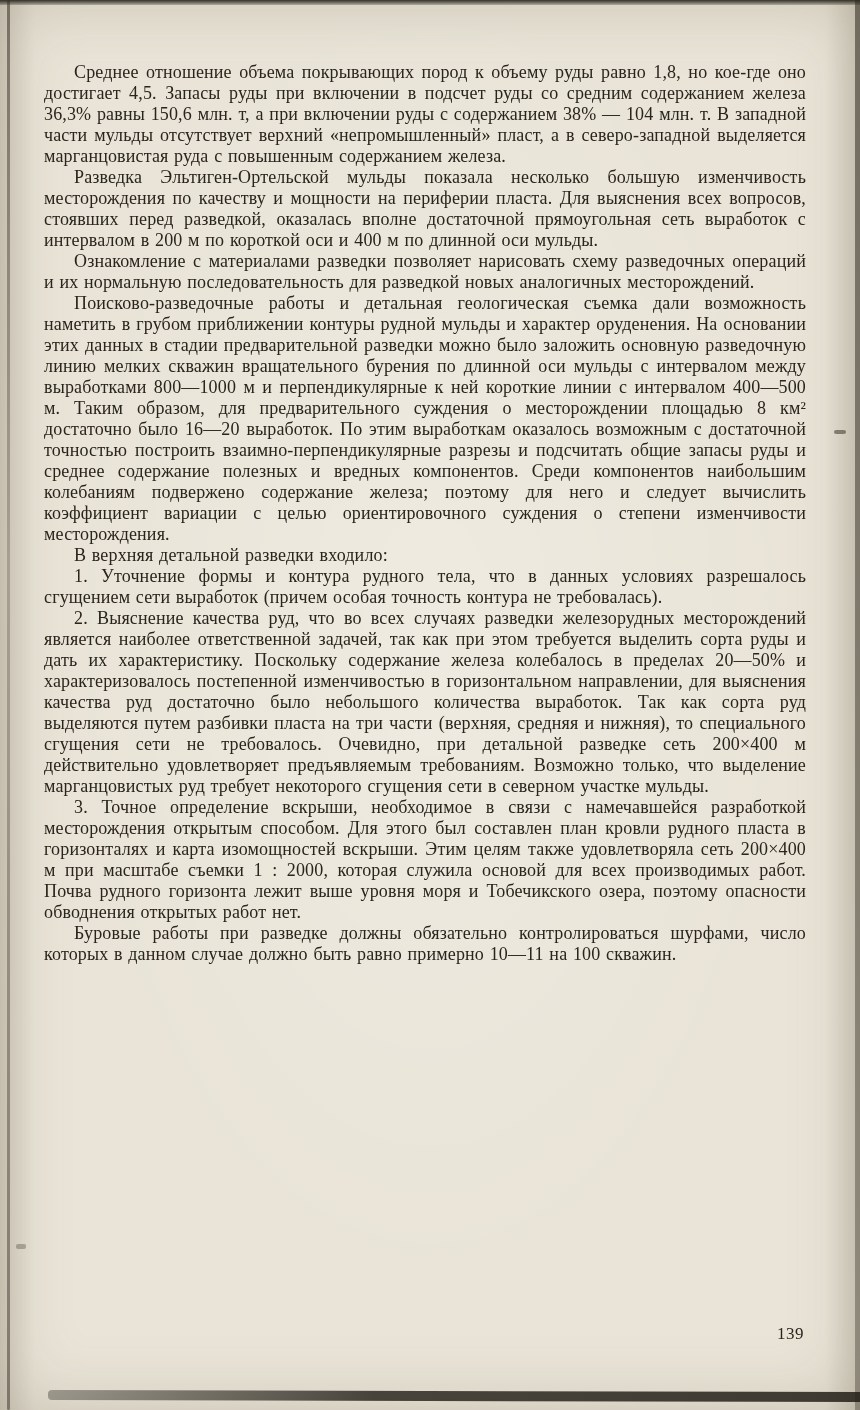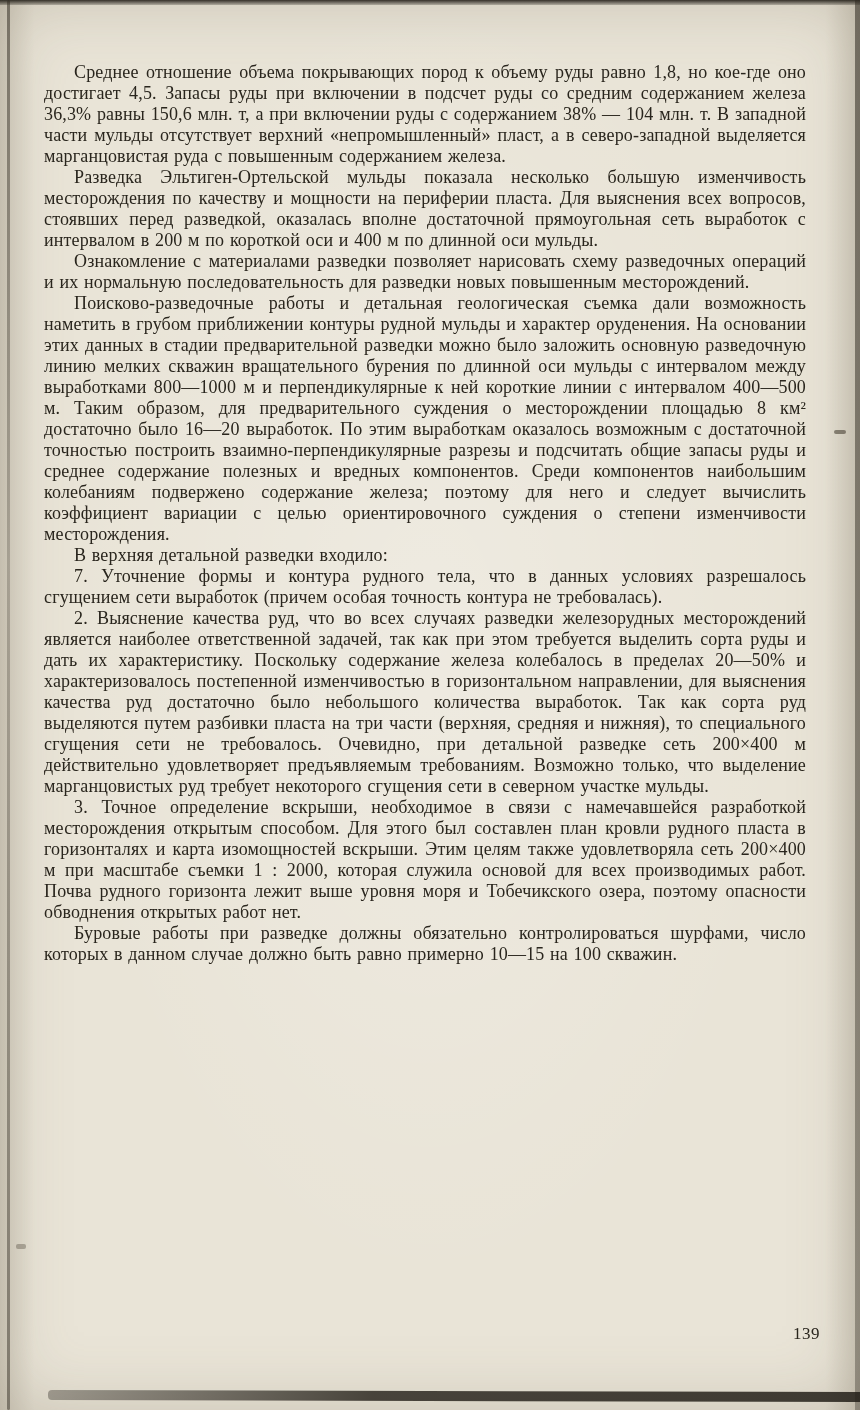--- a/index.html
+++ b/index.html
@@ -61,43 +61,43 @@
     margin: 0;
     font-size: 18px;
     line-height: 21px;
     text-align: justify;
     text-indent: 30px;
     letter-spacing: 0.15px;
     word-spacing: 1px;
   }
   .page-number {
     position: absolute;
-    right: 40px;
+    right: 56px;
     top: 1324px;
     font-size: 17px;
     letter-spacing: 0.5px;
   }
 </style>
 </head>
 <body>
 
 <div class="page">
   <div class="edge edge-top"></div>
   <div class="edge edge-left"></div>
   <div class="edge edge-right"></div>
   <div class="edge edge-bottom"></div>
   <div class="artifact artifact-right-dash"></div>
   <div class="artifact artifact-left-smudge"></div>
 
   <div class="text-block">
     <p>Среднее отношение объема покрывающих пород к объему руды равно 1,8, но кое-где оно достигает 4,5. Запасы руды при включении в подсчет руды со средним содержанием железа 36,3% равны 150,6 млн. т, а при включении руды с содержанием 38% — 104 млн. т. В западной части мульды отсутствует верхний «непромышленный» пласт, а в северо-западной выделяется марганцовистая руда с повышенным содержанием железа.</p>
     <p>Разведка Эльтиген-Ортельской мульды показала несколько большую изменчивость месторождения по качеству и мощности на периферии пласта. Для выяснения всех вопросов, стоявших перед разведкой, оказалась вполне достаточной прямоугольная сеть выработок с интервалом в 200 м по короткой оси и 400 м по длинной оси мульды.</p>
-    <p>Ознакомление с материалами разведки позволяет нарисовать схему разведочных операций и их нормальную последовательность для разведки новых повышенным месторождений.</p>
+    <p>Ознакомление с материалами разведки позволяет нарисовать схему разведочных операций и их нормальную последовательность для разведкой новых аналогичных месторождений.</p>
     <p>Поисково-разведочные работы и детальная геологическая съемка дали возможность наметить в грубом приближении контуры рудной мульды и характер оруденения. На основании этих данных в стадии предварительной разведки можно было заложить основную разведочную линию мелких скважин вращательного бурения по длинной оси мульды с интервалом между выработками 800—1000 м и перпендикулярные к ней короткие линии с интервалом 400—500 м. Таким образом, для предварительного суждения о месторождении площадью 8 км² достаточно было 16—20 выработок. По этим выработкам оказалось возможным с достаточной точностью построить взаимно-перпендикулярные разрезы и подсчитать общие запасы руды и среднее содержание полезных и вредных компонентов. Среди компонентов наибольшим колебаниям подвержено содержание железа; поэтому для него и следует вычислить коэффициент вариации с целью ориентировочного суждения о степени изменчивости месторождения.</p>
     <p>В верхняя детальной разведки входило:</p>
-    <p>7. Уточнение формы и контура рудного тела, что в данных условиях разрешалось сгущением сети выработок (причем особая точность контура не требовалась).</p>
+    <p>1. Уточнение формы и контура рудного тела, что в данных условиях разрешалось сгущением сети выработок (причем особая точность контура не требовалась).</p>
     <p>2. Выяснение качества руд, что во всех случаях разведки железорудных месторождений является наиболее ответственной задачей, так как при этом требуется выделить сорта руды и дать их характеристику. Поскольку содержание железа колебалось в пределах 20—50% и характеризовалось постепенной изменчивостью в горизонтальном направлении, для выяснения качества руд достаточно было небольшого количества выработок. Так как сорта руд выделяются путем разбивки пласта на три части (верхняя, средняя и нижняя), то специального сгущения сети не требовалось. Очевидно, при детальной разведке сеть 200×400 м действительно удовлетворяет предъявляемым требованиям. Возможно только, что выделение марганцовистых руд требует некоторого сгущения сети в северном участке мульды.</p>
     <p>3. Точное определение вскрыши, необходимое в связи с намечавшейся разработкой месторождения открытым способом. Для этого был составлен план кровли рудного пласта в горизонталях и карта изомощностей вскрыши. Этим целям также удовлетворяла сеть 200×400 м при масштабе съемки 1 : 2000, которая служила основой для всех производимых работ. Почва рудного горизонта лежит выше уровня моря и Тобечикского озера, поэтому опасности обводнения открытых работ нет.</p>
-    <p>Буровые работы при разведке должны обязательно контролироваться шурфами, число которых в данном случае должно быть равно примерно 10—15 на 100 скважин.</p>
+    <p>Буровые работы при разведке должны обязательно контролироваться шурфами, число которых в данном случае должно быть равно примерно 10—11 на 100 скважин.</p>
   </div>
 
   <div class="page-number">139</div>
 </div>
 
 </body></html>

